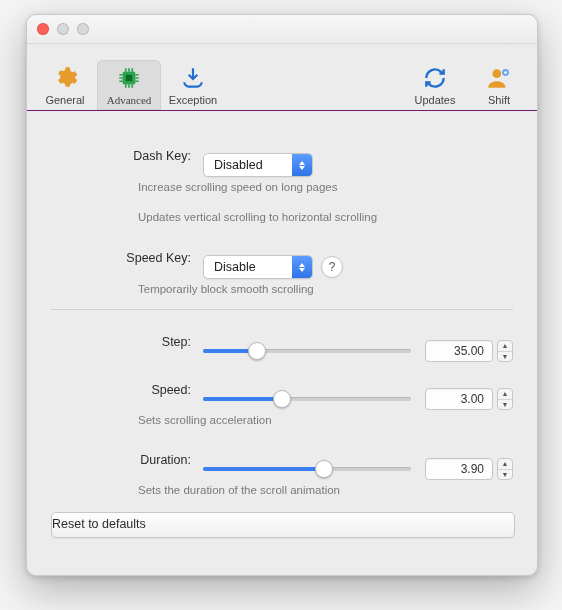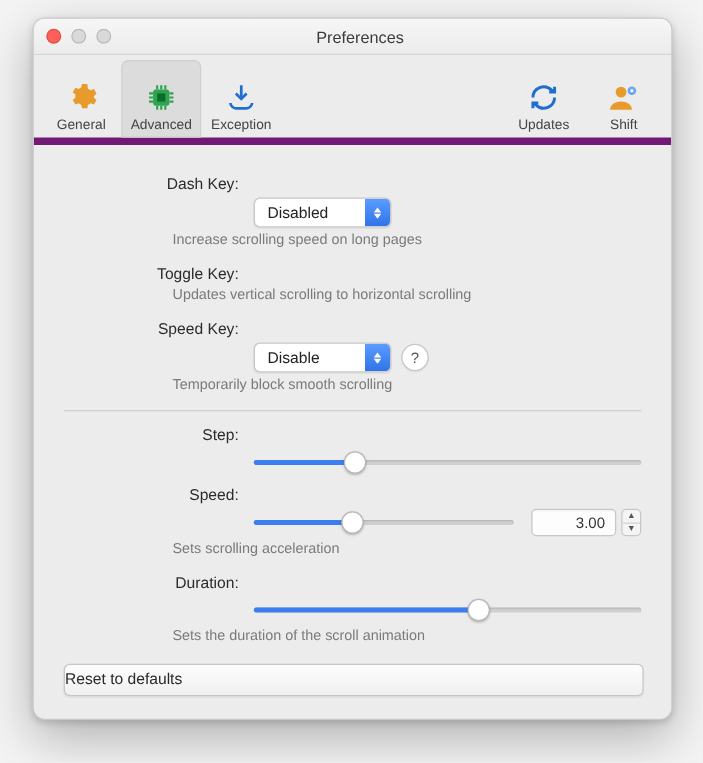--- a/index.html
+++ b/index.html
@@ -55,23 +55,24 @@
     flex: 1;
     text-align: center;
     font-size: 13px;
     color: #3b3b3b;
     margin-left: -40px; 
   }
 
   
   .toolbar {
     display: flex;
+    align-items: flex-end;
     padding: 4px 6px 0 6px;
     height: 62px;
-    border-bottom: 6px solid #701a75;
+    border-bottom: 1px solid #701a75;
     background: #ececec;
   }
   .tab {
     display: flex;
     flex-direction: column;
     align-items: center;
     justify-content: flex-end;
     gap: 2px;
     padding: 4px 6px 4px 6px;
     border-radius: 6px 6px 0 0;
@@ -80,34 +81,35 @@
     color: #444;
     cursor: default;
   }
   .tab .ico {
     width: 28px; height: 28px;
     display: flex; align-items: center; justify-content: center;
   }
   .tab.selected {
     background: #dcdcdc;
     box-shadow: inset 0 0 0 1px #cfcfcf;
+    font-family: Liberation Serif, serif;
   }
   .toolbar-spacer { flex: 1; }
 
   
   .content {
     padding: 18px 24px 16px 24px;
     height: calc(100% - 28px - 66px);
     box-sizing: border-box;
     font-size: 12.5px;
     color: #2d2d2d;
   }
   .row {
     display: flex;
-    align-items: flex-start;
+    align-items: center;
     margin-top: 8px;
   }
   .row.first { margin-top: 6px; }
   .label-col {
     width: 140px;
     text-align: right;
     padding-right: 12px;
     color: #2b2b2b;
   }
   .field-col {
@@ -274,21 +276,20 @@
 
 <div class="stage">
   <div class="window">
 
     <div class="titlebar">
       <div class="traffic">
         <div class="dot red"></div>
         <div class="dot gray1"></div>
         <div class="dot gray2"></div>
       </div>
-      <div class="title">Preferences</div>
     </div>
 
     <div class="toolbar">
       <div class="tab">
         <div class="ico">
           <svg width="26" height="26" viewBox="0 0 24 24">
               <path fill="#e79b2c" d="M12 8a4 4 0 1 0 0 8 4 4 0 0 0 0-8zm9.4 4a7.5 7.5 0 0 0-.1-1.2l2-1.6-2-3.4-2.4.9a7.6 7.6 0 0 0-2-1.2L16.5 2h-4l-.4 2.5a7.6 7.6 0 0 0-2 1.2l-2.4-.9-2 3.4 2 1.6a7.5 7.5 0 0 0 0 2.4l-2 1.6 2 3.4 2.4-.9a7.6 7.6 0 0 0 2 1.2l.4 2.5h4l.4-2.5a7.6 7.6 0 0 0 2-1.2l2.4.9 2-3.4-2-1.6c.07-.4.1-.8.1-1.2z"></path>
             </svg>
         </div>
         <span>General</span>
@@ -360,21 +361,20 @@
         <div class="field-col">
           <div class="popup">
             <span class="popup-label">Disabled</span>
             <span class="arrows"></span>
           </div>
         </div>
       </div>
       <div class="hint">Increase scrolling speed on long pages</div>
 
       <div class="row">
-        <div class="label-col">Toggle Key:</div>
       </div>
       <div class="hint">Updates vertical scrolling to horizontal scrolling</div>
 
       <div class="row">
         <div class="label-col">Speed Key:</div>
         <div class="field-col">
           <div class="popup">
             <span class="popup-label">Disable</span>
             <span class="arrows"></span>
           </div>
@@ -389,20 +389,27 @@
 
       <div class="row slider-row">
         <div class="label-col">Step:</div>
         <div class="field-col">
           <div class="slider">
             <div class="track">
                 <div class="track-fill" id="fill-step" style="width: 26%;"></div>
               </div>
             <div class="knob" id="knob-step" style="left: 26%;"></div>
           </div>
+          <div class="stepper">
+            <span class="val">35.00</span>
+            <span class="buttons">
+                <span>▲</span>
+                <span>▼</span>
+              </span>
+          </div>
         </div>
       </div>
 
       <div class="row slider-row">
         <div class="label-col">Speed:</div>
         <div class="field-col">
           <div class="slider">
             <div class="track">
                 <div class="track-fill" id="fill-speed" style="width: 38%;"></div>
               </div>
@@ -421,20 +428,27 @@
 
       <div class="row slider-row">
         <div class="label-col">Duration:</div>
         <div class="field-col">
           <div class="slider">
             <div class="track">
                 <div class="track-fill" id="fill-duration" style="width: 58%;"></div>
               </div>
             <div class="knob" id="knob-duration" style="left: 58%;"></div>
           </div>
+          <div class="stepper">
+            <span class="val">3.90</span>
+            <span class="buttons">
+                <span>▲</span>
+                <span>▼</span>
+              </span>
+          </div>
         </div>
       </div>
       <div class="hint">Sets the duration of the scroll animation</div>
 
       <div class="reset-btn">Reset to defaults</div>
     </div>
 
   </div>
 </div>
 

